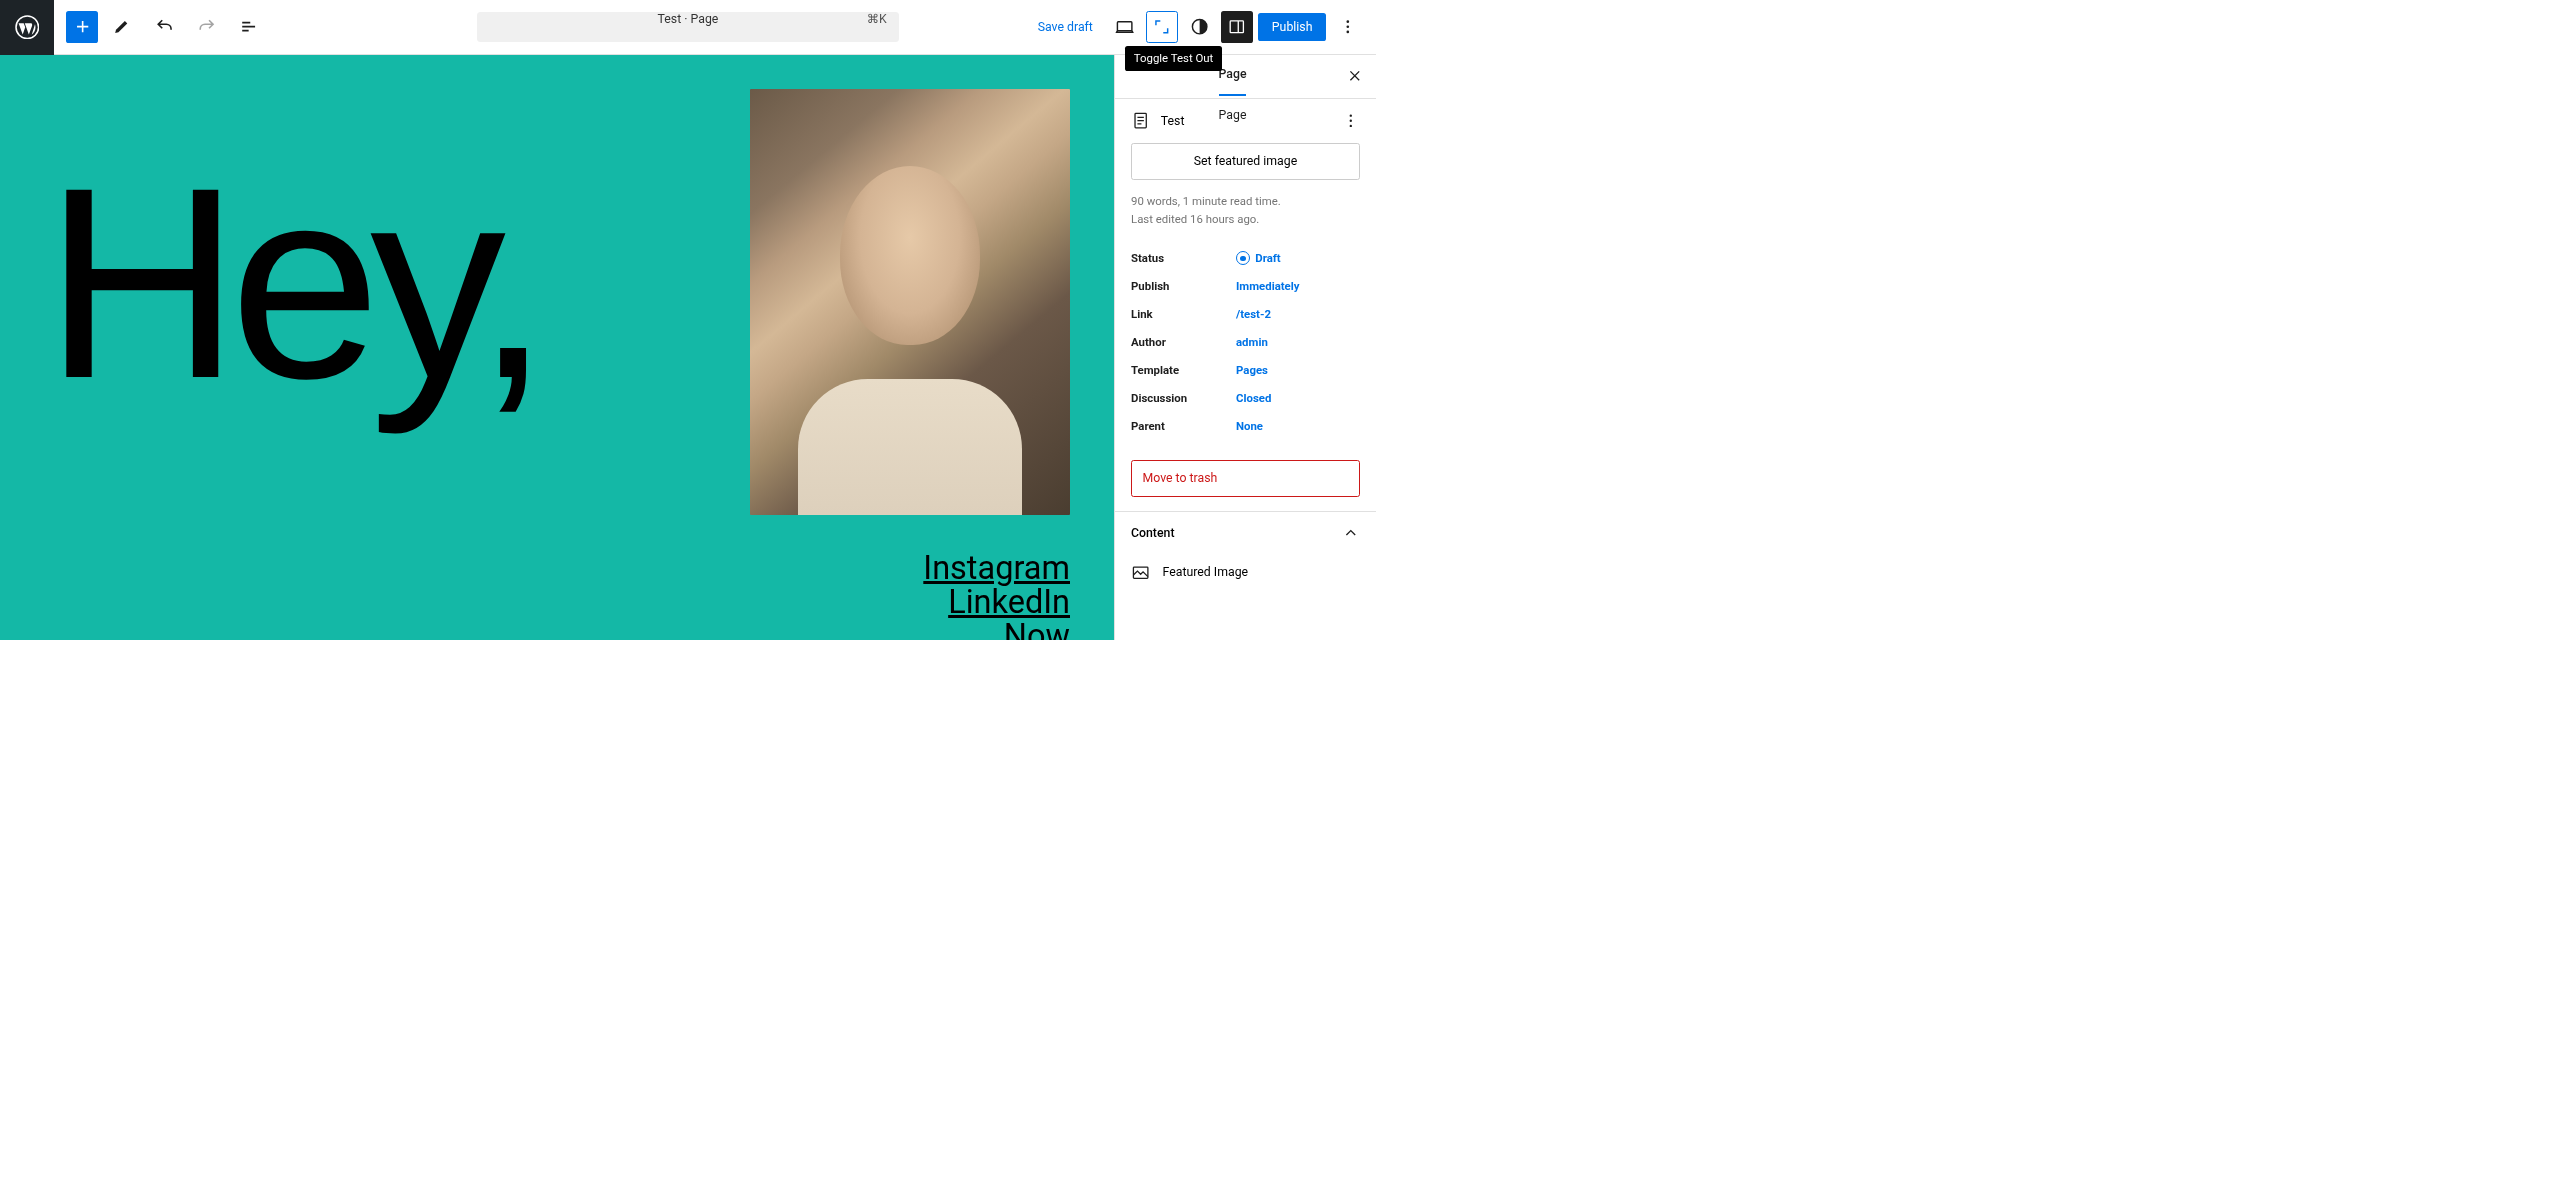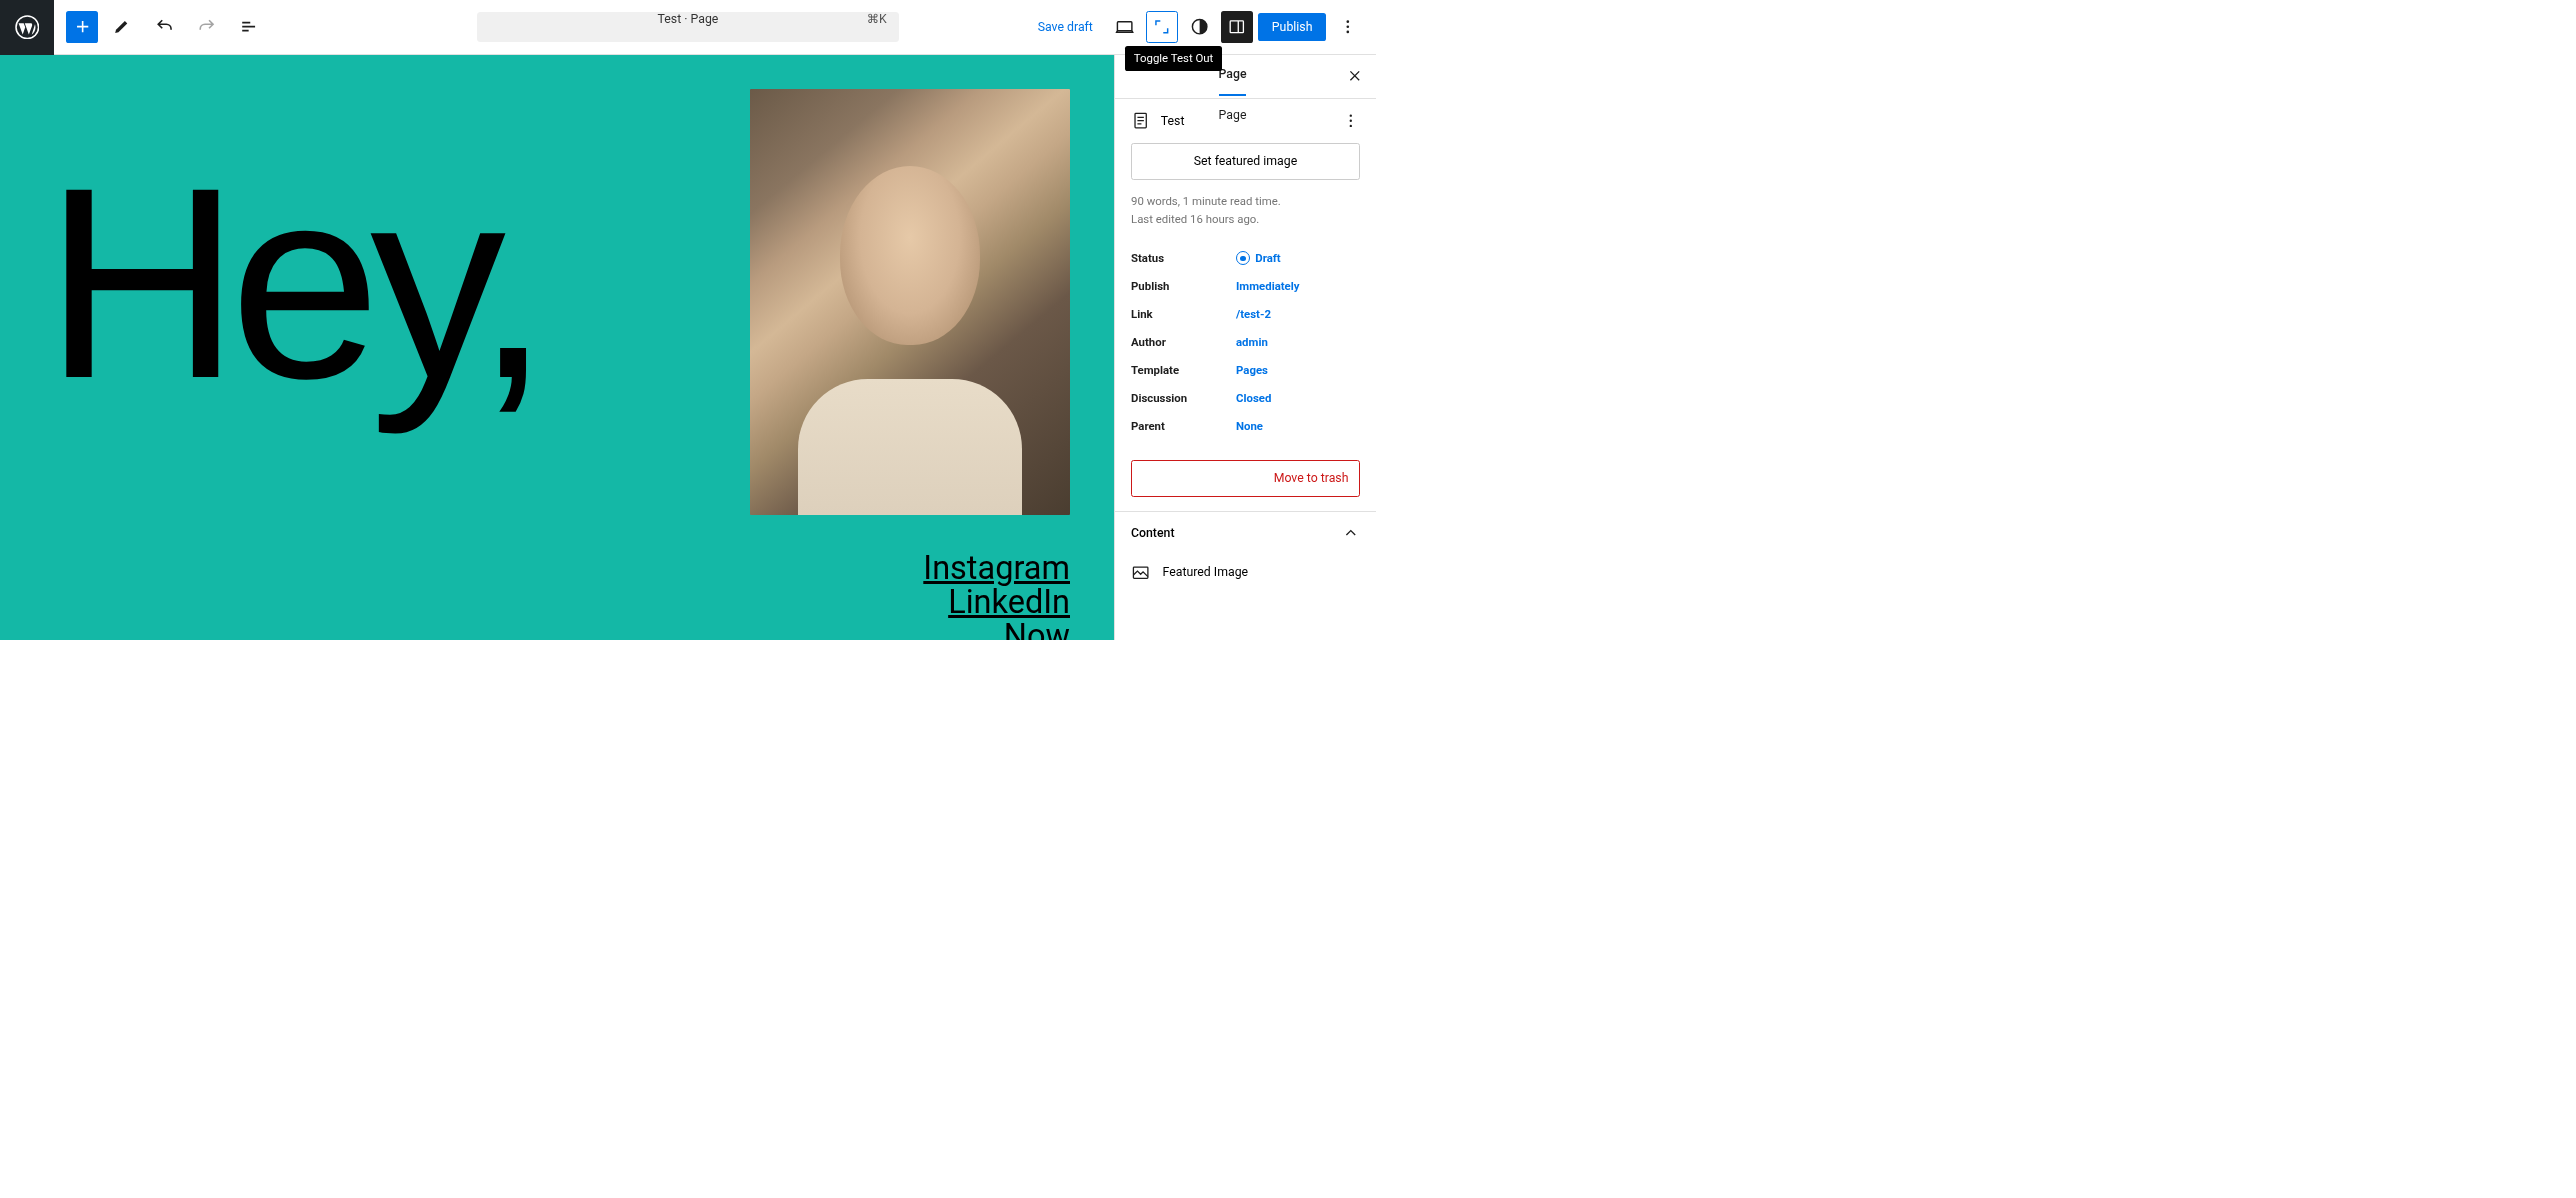--- a/index.html
+++ b/index.html
@@ -35,21 +35,21 @@
 .sb-header { display:flex; align-items:center; padding:12.3px 16px; gap:10.5px; }
 .sb-header .title { font-size:12.3px; font-weight:400; flex:1; }
 .feat-btn { margin:0 16px 12.3px; border:0.9px solid #ccc; border-radius:2.6px; padding:10.5px; text-align:center; font-size:12.3px; }
 .meta-text { padding:0 16px 12.3px; font-size:11.4px; color:#757575; line-height:1.6; }
 .props { padding:3.5px 16px 14px; }
 .prop-row { display:flex; padding:7px 0; font-size:11.4px;font-weight:bold; }
 .prop-label { width:105px; color:#1e1e1e; }
 .prop-val { color:#0073e6; display:flex; align-items:center; gap:5.3px; }
 .status-ind { width:14px; height:14px; border:1.8px solid #0073e6; border-radius:50%; display:inline-flex; align-items:center; justify-content:center; }
 .status-ind::after { content:""; width:5.3px; height:5.3px; background:#0073e6; border-radius:50%; }
-.trash-btn { margin:5.3px 16px 14px; border:0.9px solid #cc1818; color:#cc1818; border-radius:2.6px; padding:10.5px; text-align:right; font-size:12.3px; }
+.trash-btn { margin:5.3px 16px 14px; border:0.9px solid #cc1818; color:#cc1818; border-radius:2.6px; padding:10.5px; text-align:left; font-size:12.3px; }
 .panel-hdr { display:flex; align-items:center; justify-content:space-between; padding:12.3px 16px; border-top:0.9px solid #e0e0e0; font-size:12.3px; font-weight:500; }
 .panel-item { display:flex; align-items:center; gap:12.3px; padding:8.8px 16px; font-size:12.3px; }
 svg { display:block; }
 </style>
 </head>
 <body>
 
 <div class="topbar">
   <div class="wp-logo">
     <svg width="24.6" height="24.6" viewBox="0 0 24 24" fill="none">

